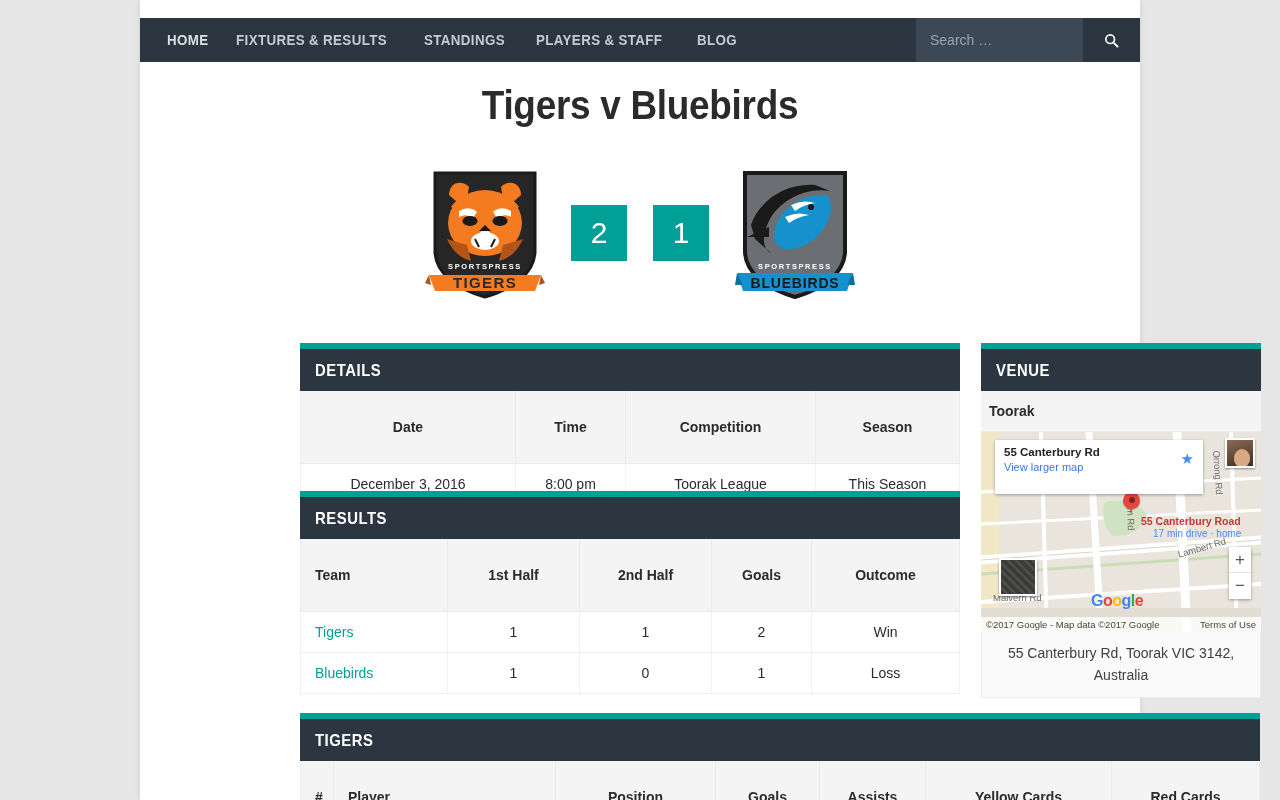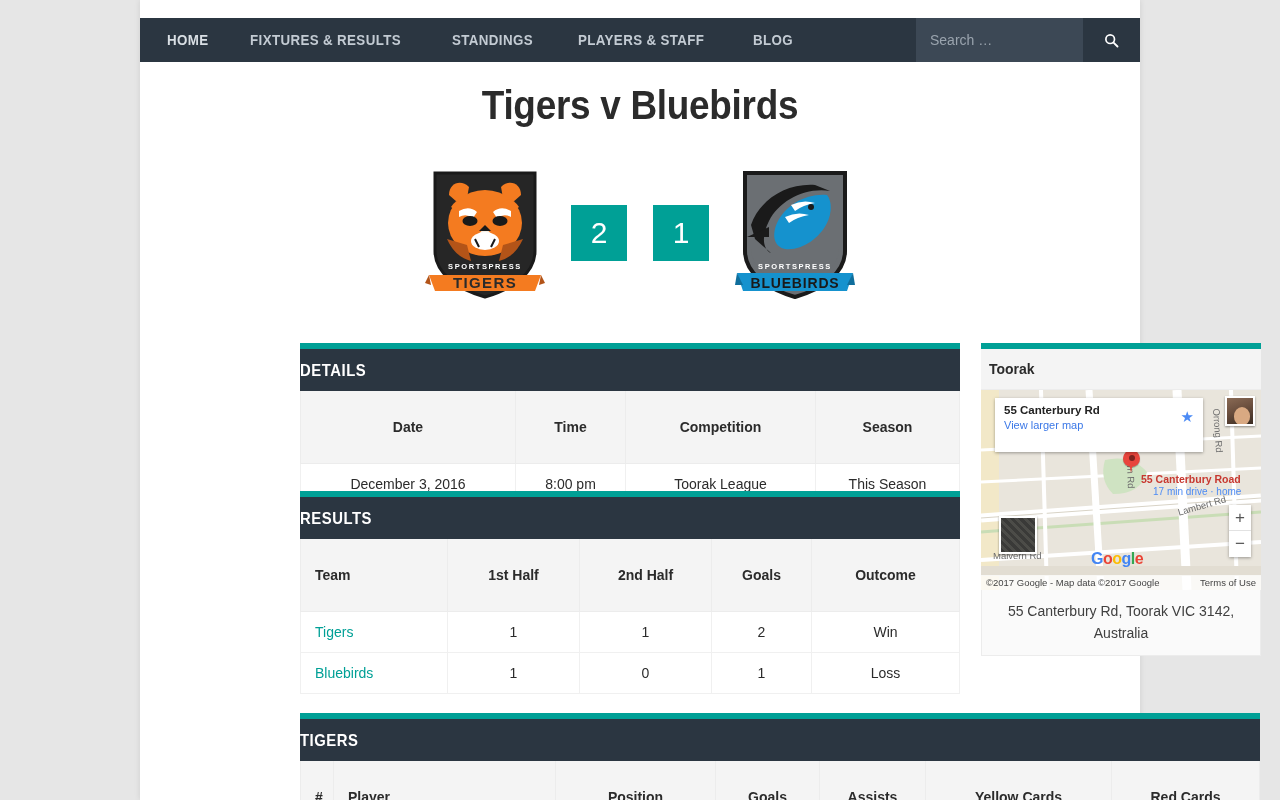--- a/index.html
+++ b/index.html
@@ -28,21 +28,21 @@
     left: 0; top: 18px;
     width: 1000px; height: 44px;
     background: #2b3641;
     display: flex;
     align-items: stretch;
   }
   .nav-links {
     display: flex;
     align-items: center;
     padding-left: 16px;
-    gap: 14px;
+    gap: 0;
     flex: 1;
   }
   .nav-link {
     color: #c3cbd3;
     font-size: 14.5px;
     letter-spacing: 0.4px;
     font-weight: 700;
     font-stretch: condensed;
     text-transform: uppercase;
     padding: 0 12px;
@@ -119,21 +119,21 @@
   }
 
   
   .panel { background: #ffffff; }
   .panel-accent { height: 6px; background: #00a096; }
   .panel-head {
     background: #2b3641;
     height: 42px;
     display: flex;
     align-items: center;
-    padding: 0 0;
+    padding: 0 15px;
   }
   .panel-head-title {
     color: #ffffff;
     font-size: 16.5px;
     font-weight: 700;
     letter-spacing: 0.6px;
     text-transform: uppercase;
     font-family: "Liberation Sans Narrow", "Liberation Sans", sans-serif;
     transform: scaleX(0.9);
     transform-origin: left center;
@@ -436,20 +436,23 @@
             <td>0</td>
             <td>1</td>
             <td>Loss</td>
           </tr>
         </tbody>
       </table>
     </div>
 
     <div class="panel venue-panel">
       <div class="panel-accent"></div>
+      <div class="panel-head">
+        <span class="panel-head-title">VENUE</span>
+      </div>
       <div class="venue-name">Toorak</div>
 
       <div class="map">
         <svg class="map-bg" viewBox="0 0 280 200" preserveAspectRatio="none">
           <rect width="280" height="200" fill="#e9e5dc"></rect>
           <rect x="0" y="0" width="18" height="200" fill="#f2e8c8"></rect>
           <path d="M0 128 L280 108" stroke="#ffffff" stroke-width="9"></path>
           <path d="M0 128 L280 108" stroke="#d8d3c6" stroke-width="1"></path>
           <path d="M0 142 L280 122" stroke="#c9ddb6" stroke-width="3"></path>
           <path d="M108 0 L120 200" stroke="#ffffff" stroke-width="7"></path>

